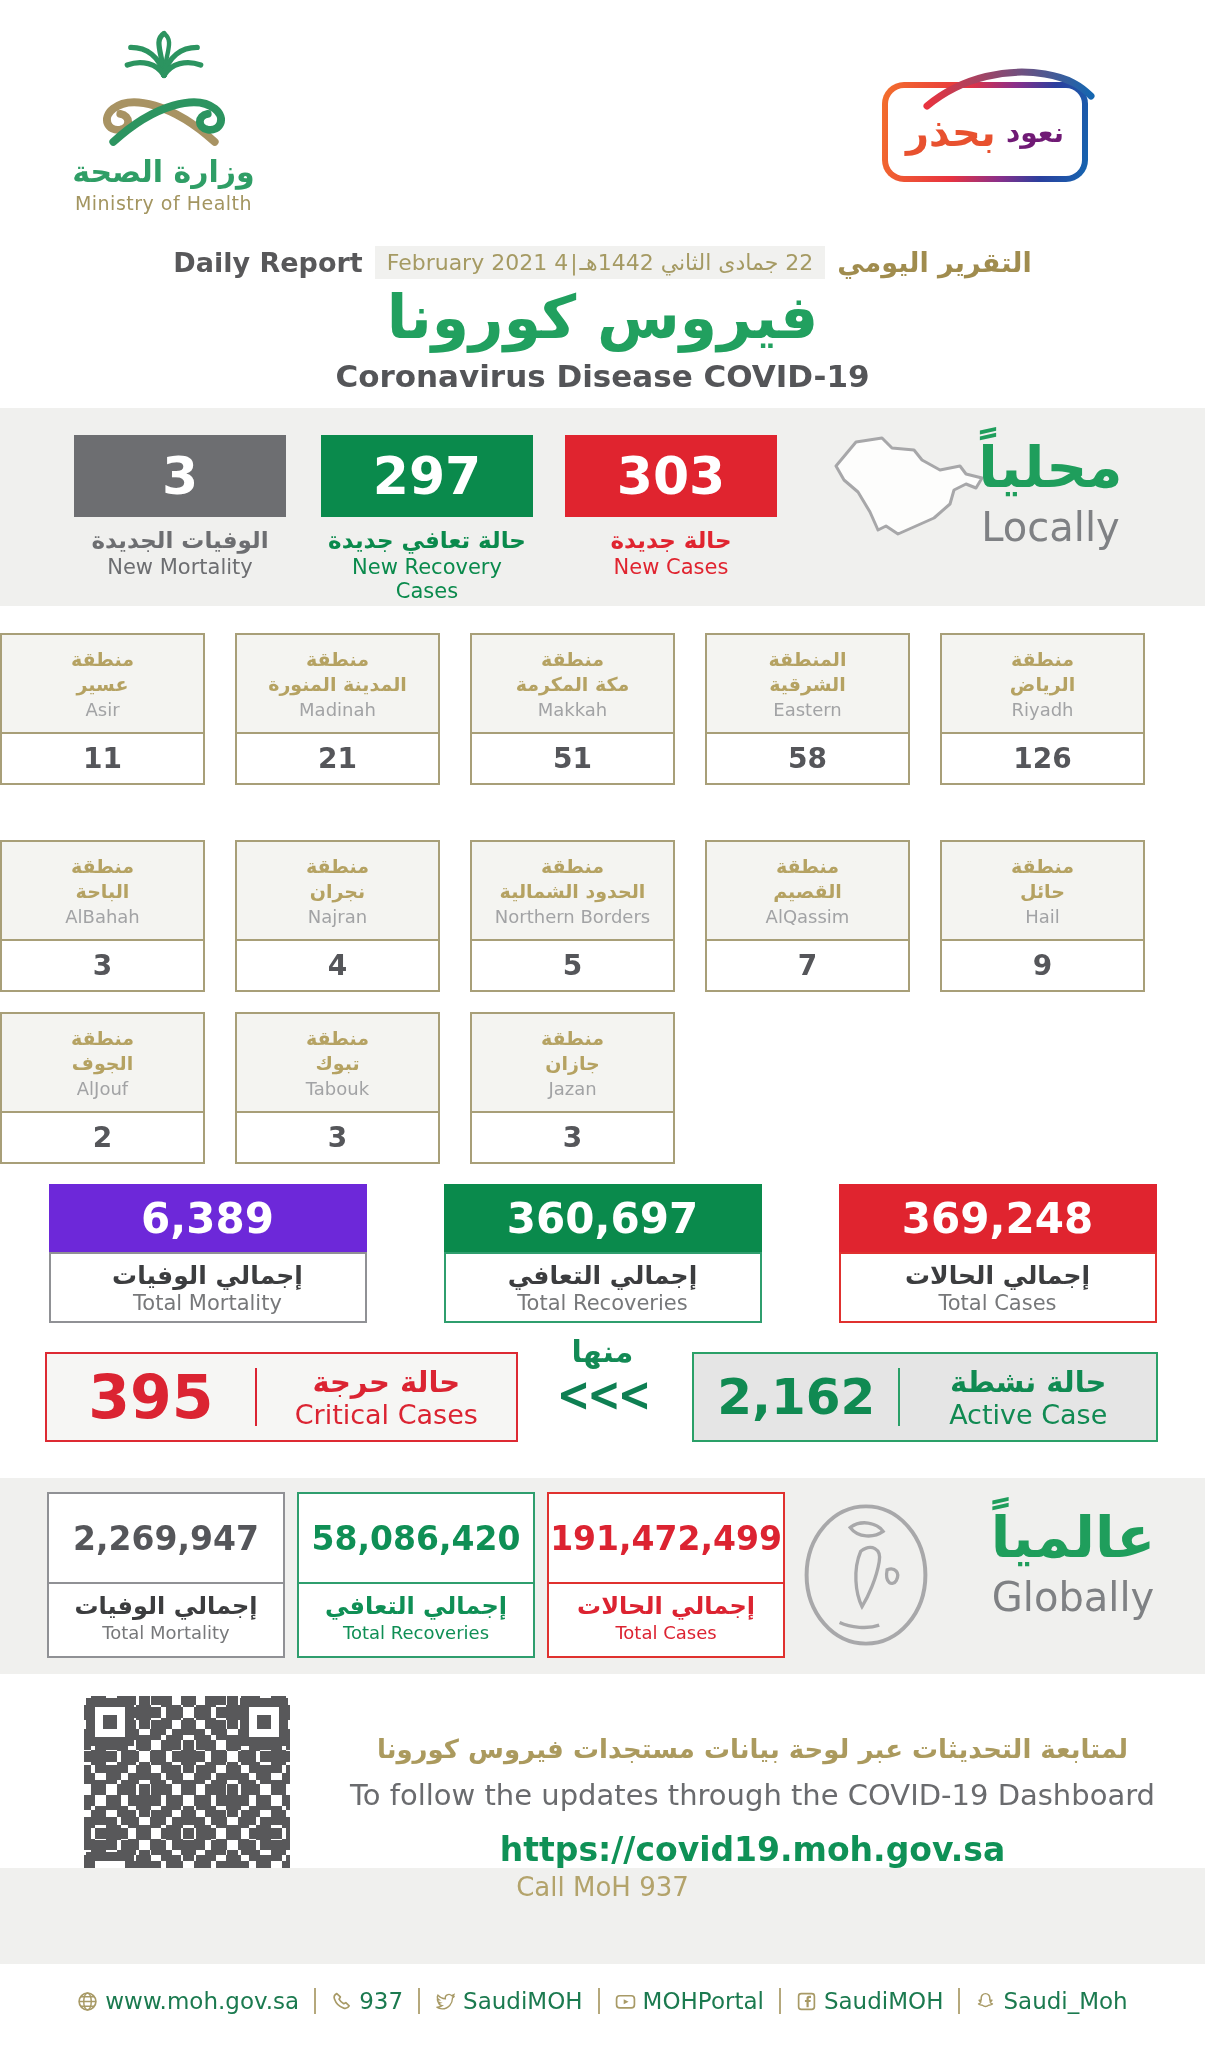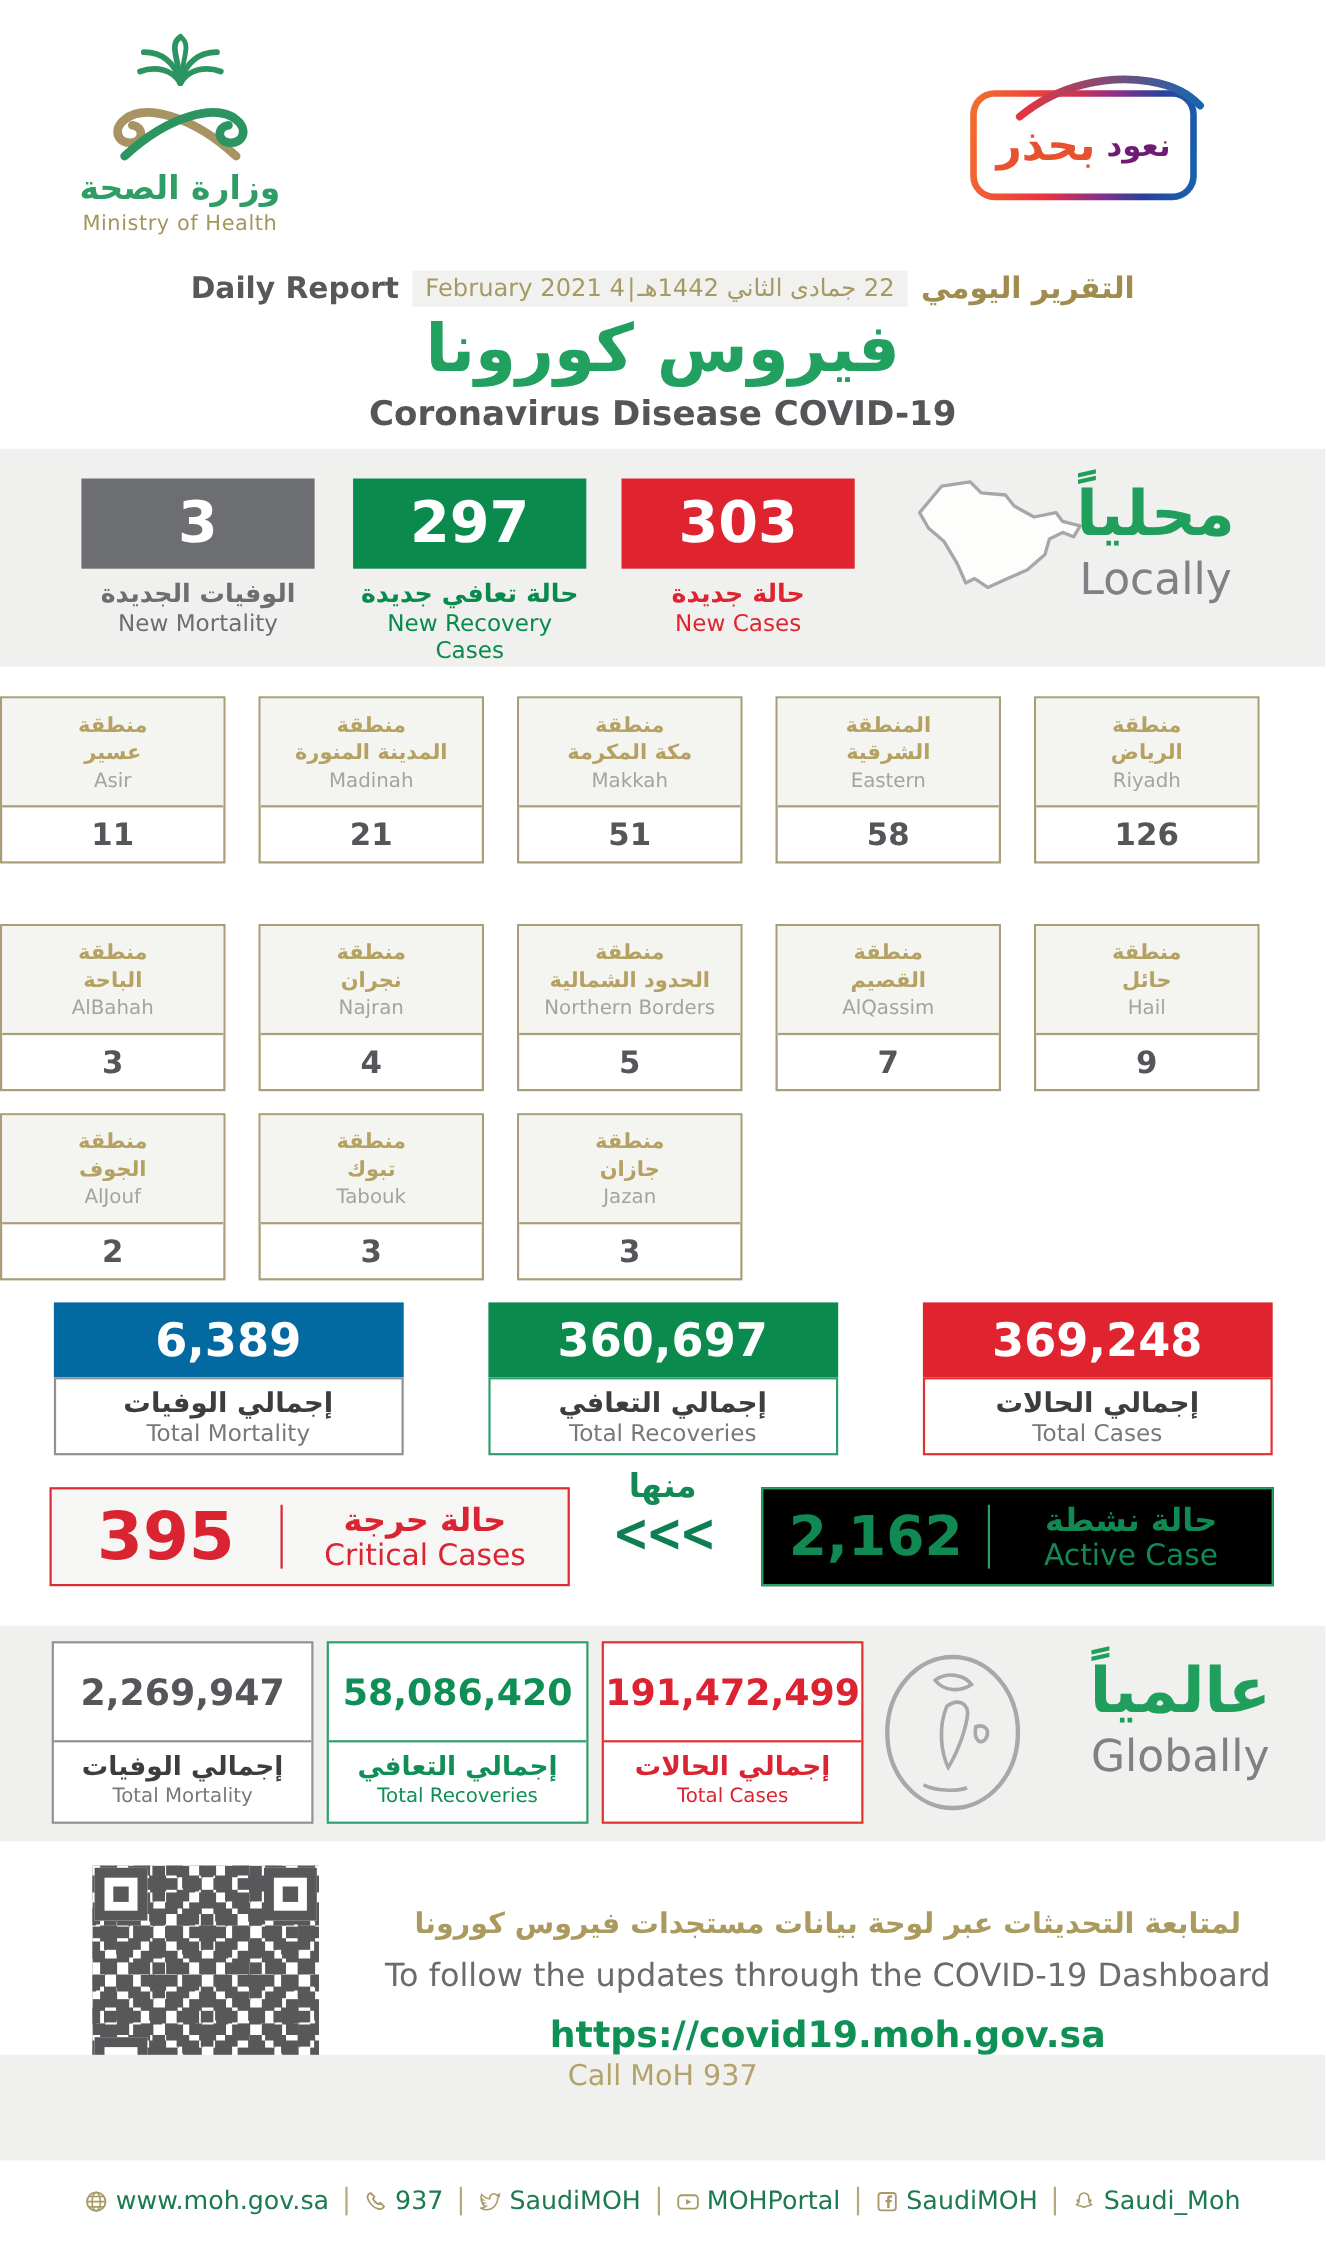--- a/index.html
+++ b/index.html
@@ -48,21 +48,21 @@
   .tot-box{height:68px;display:flex;align-items:center;justify-content:center;font-size:42px;font-weight:bold;color:#fff;}
   .tot-label{height:71px;box-sizing:border-box;border:2px solid;background:#fff;display:flex;flex-direction:column;align-items:center;justify-content:center;}
   .tot-ar{font-size:25px;font-weight:bold;color:#3c3d3f;direction:rtl;}
   .tot-en{font-size:21px;color:#77787a;margin-top:1px;}
   
   .minha{top:1334px;left:0;width:100%;text-align:center;}
   .minha-ar{font-size:30px;font-weight:bold;color:#138a55;direction:rtl;}
   .chevrons{font-size:40px;font-weight:bold;color:#0e7f52;letter-spacing:-3px;transform:scaleY(1.2);margin-top:2px;}
   .status-box{top:1352px;height:90px;box-sizing:border-box;display:flex;align-items:center;}
   .critical{left:45px;width:473px;border:2px solid #dd2a33;background:#f6f6f4;}
-  .active{left:692px;width:466px;border:2px solid #2aa068;background:#000000;}
+  .active{left:692px;width:466px;border:2px solid #2aa068;background:#e5e5e5;}
   .sb-val{flex:1;text-align:center;font-weight:bold;}
   .critical .sb-val{font-size:60px;color:#db2432;}
   .active .sb-val{font-size:50px;color:#108a52;}
   .sb-div{width:2px;height:58px;}
   .critical .sb-div{background:#db2432;}
   .active .sb-div{background:#2aa068;}
   .sb-labels{flex:1.25;text-align:center;}
   .sb-ar{font-size:29px;font-weight:bold;direction:rtl;}
   .sb-en{font-size:27px;}
   .critical .sb-ar,.critical .sb-en{color:#db2432;}
@@ -283,21 +283,21 @@
           <div class="rcard-ar">منطقة
 جازان</div>
           <div class="rcard-en">Jazan</div>
         </div>
       <div class="rcard-num">3</div>
     </div>
   </div>
 
   <div class="abs totals">
     <div class="tot">
-      <div class="tot-box" style="background:#0369a1">6,389</div>
+      <div class="tot-box" style="background:#6d28d9">6,389</div>
       <div class="tot-label" style="border-color:#909195">
         <div class="tot-ar">إجمالي الوفيات</div>
         <div class="tot-en">Total Mortality</div>
       </div>
     </div>
     <div class="tot">
       <div class="tot-box" style="background:#0a8a4c">360,697</div>
       <div class="tot-label" style="border-color:#2f9e6e">
         <div class="tot-ar">إجمالي التعافي</div>
         <div class="tot-en">Total Recoveries</div>

